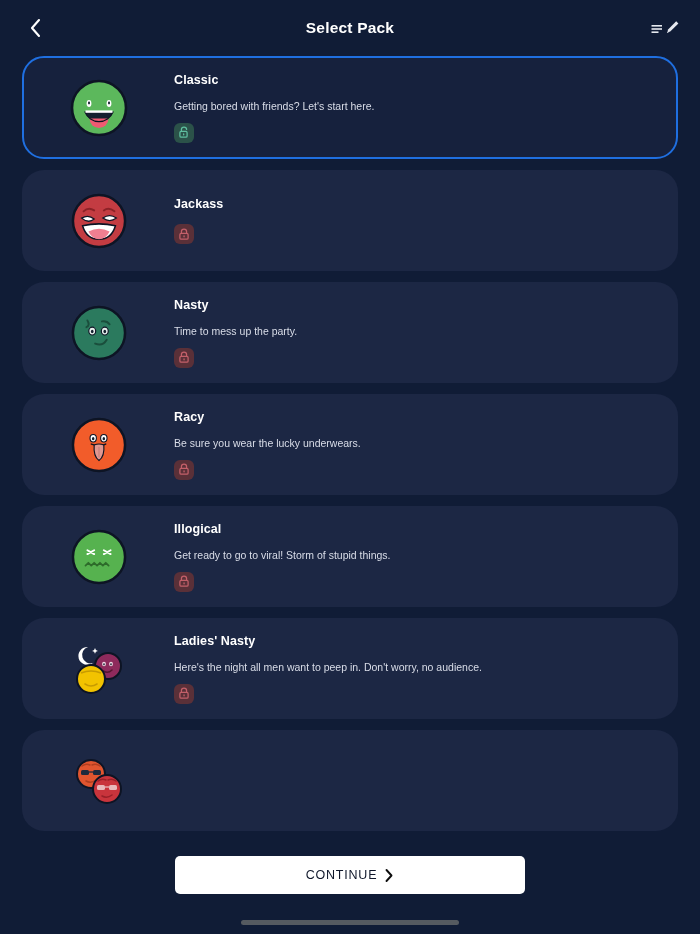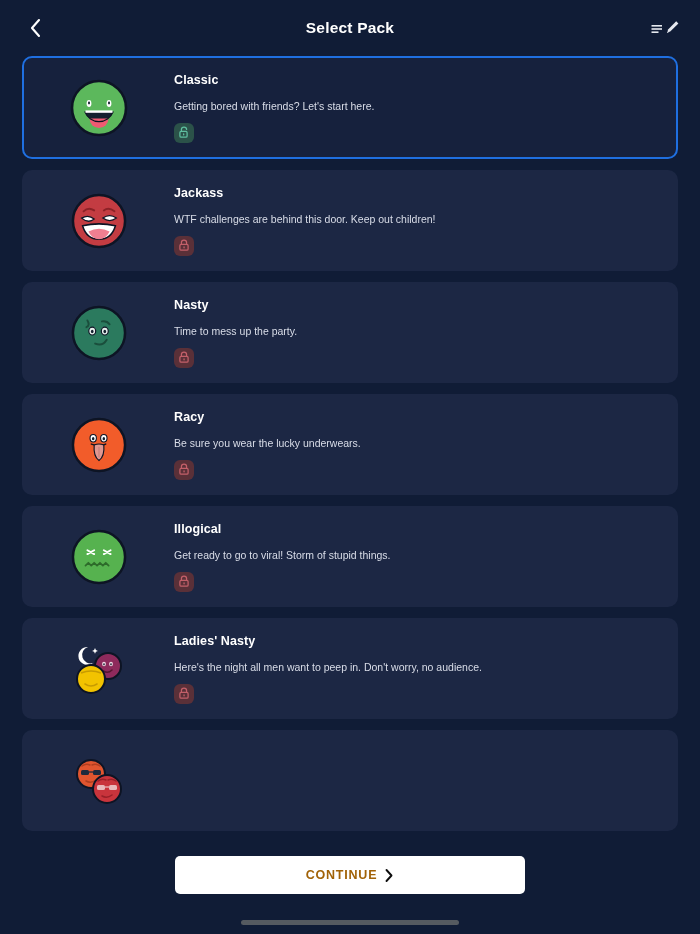--- a/index.html
+++ b/index.html
@@ -54,21 +54,21 @@
     flex:1 1 auto;
     padding:0 22px;
     overflow:hidden;
     position:relative;
   }
   .card {
     position:relative;
     height:101px;
     margin-bottom:11px;
     background:#1c2744;
-    border-radius:10px;
+    border-radius:22px;
     display:flex;
     align-items:center;
     padding:0 0 0 0;
     border:2px solid transparent;
   }
   .card.selected {
     background:#16213d;
     border:2px solid #1f6fe0;
     height:103px;
   }
@@ -119,23 +119,23 @@
   }
   .continue-btn {
     width:350px; height:38px;
     background:#ffffff;
     border-radius:5px;
     display:flex; align-items:center; justify-content:center;
     gap:7px;
     cursor:pointer;
   }
   .continue-label {
-    color:#a16207;
+    color:#0f172a;
     font-size:12.5px;
-    font-weight:bold;
+    font-weight:normal;
     letter-spacing:0.8px;
   }
   .home-indicator {
     position:absolute;
     bottom:9px;
     width:218px; height:5px;
     border-radius:3px;
     background:#555a60;
   }
   svg { display:block; }
@@ -207,21 +207,20 @@
           <path d="M13 19 q5 -5 11 -1" fill="none" stroke="#8c2227" stroke-width="2" stroke-linecap="round"></path>
           <path d="M34 18 q5 -4 11 1" fill="none" stroke="#8c2227" stroke-width="2" stroke-linecap="round"></path>
           <path d="M11 26 q7 -4 13 1 q-6 5 -13 -1 Z" fill="#ffffff" stroke="#0d1424" stroke-width="1.3"></path>
           <path d="M33 26 q7 -5 14 0 q-7 5 -14 0 Z" fill="#ffffff" stroke="#0d1424" stroke-width="1.3"></path>
           <path d="M12 34 q17 -4 34 0 q-4 14 -17 14 q-13 0 -17 -14 Z" fill="#ffffff" stroke="#0d1424" stroke-width="1.6"></path>
           <path d="M18 40 q11 -6 22 0 q-4 8 -11 8 q-7 0 -11 -8 Z" fill="#ef7f91"></path>
         </svg>
       </div>
       <div class="card-body">
         <div class="card-title">Jackass</div>
-        <div class="card-desc">WTF challenges are behind this door. Keep out children!</div>
         <div class="lock-badge">
           <svg width="12" height="13" viewBox="0 0 12 13">
             <path d="M3.4 5.4 V3.7 a2.6 2.6 0 0 1 5.2 0 V5.4" fill="none" stroke="#c4606a" stroke-width="1.25" stroke-linecap="round"></path>
             <rect x="1.9" y="5.4" width="8.2" height="5.8" rx="1.3" fill="none" stroke="#c4606a" stroke-width="1.25"></rect>
             <rect x="5.4" y="7.3" width="1.3" height="2.1" rx="0.6" fill="#c4606a"></rect>
           </svg>
         </div>
       </div>
     </div>
 

